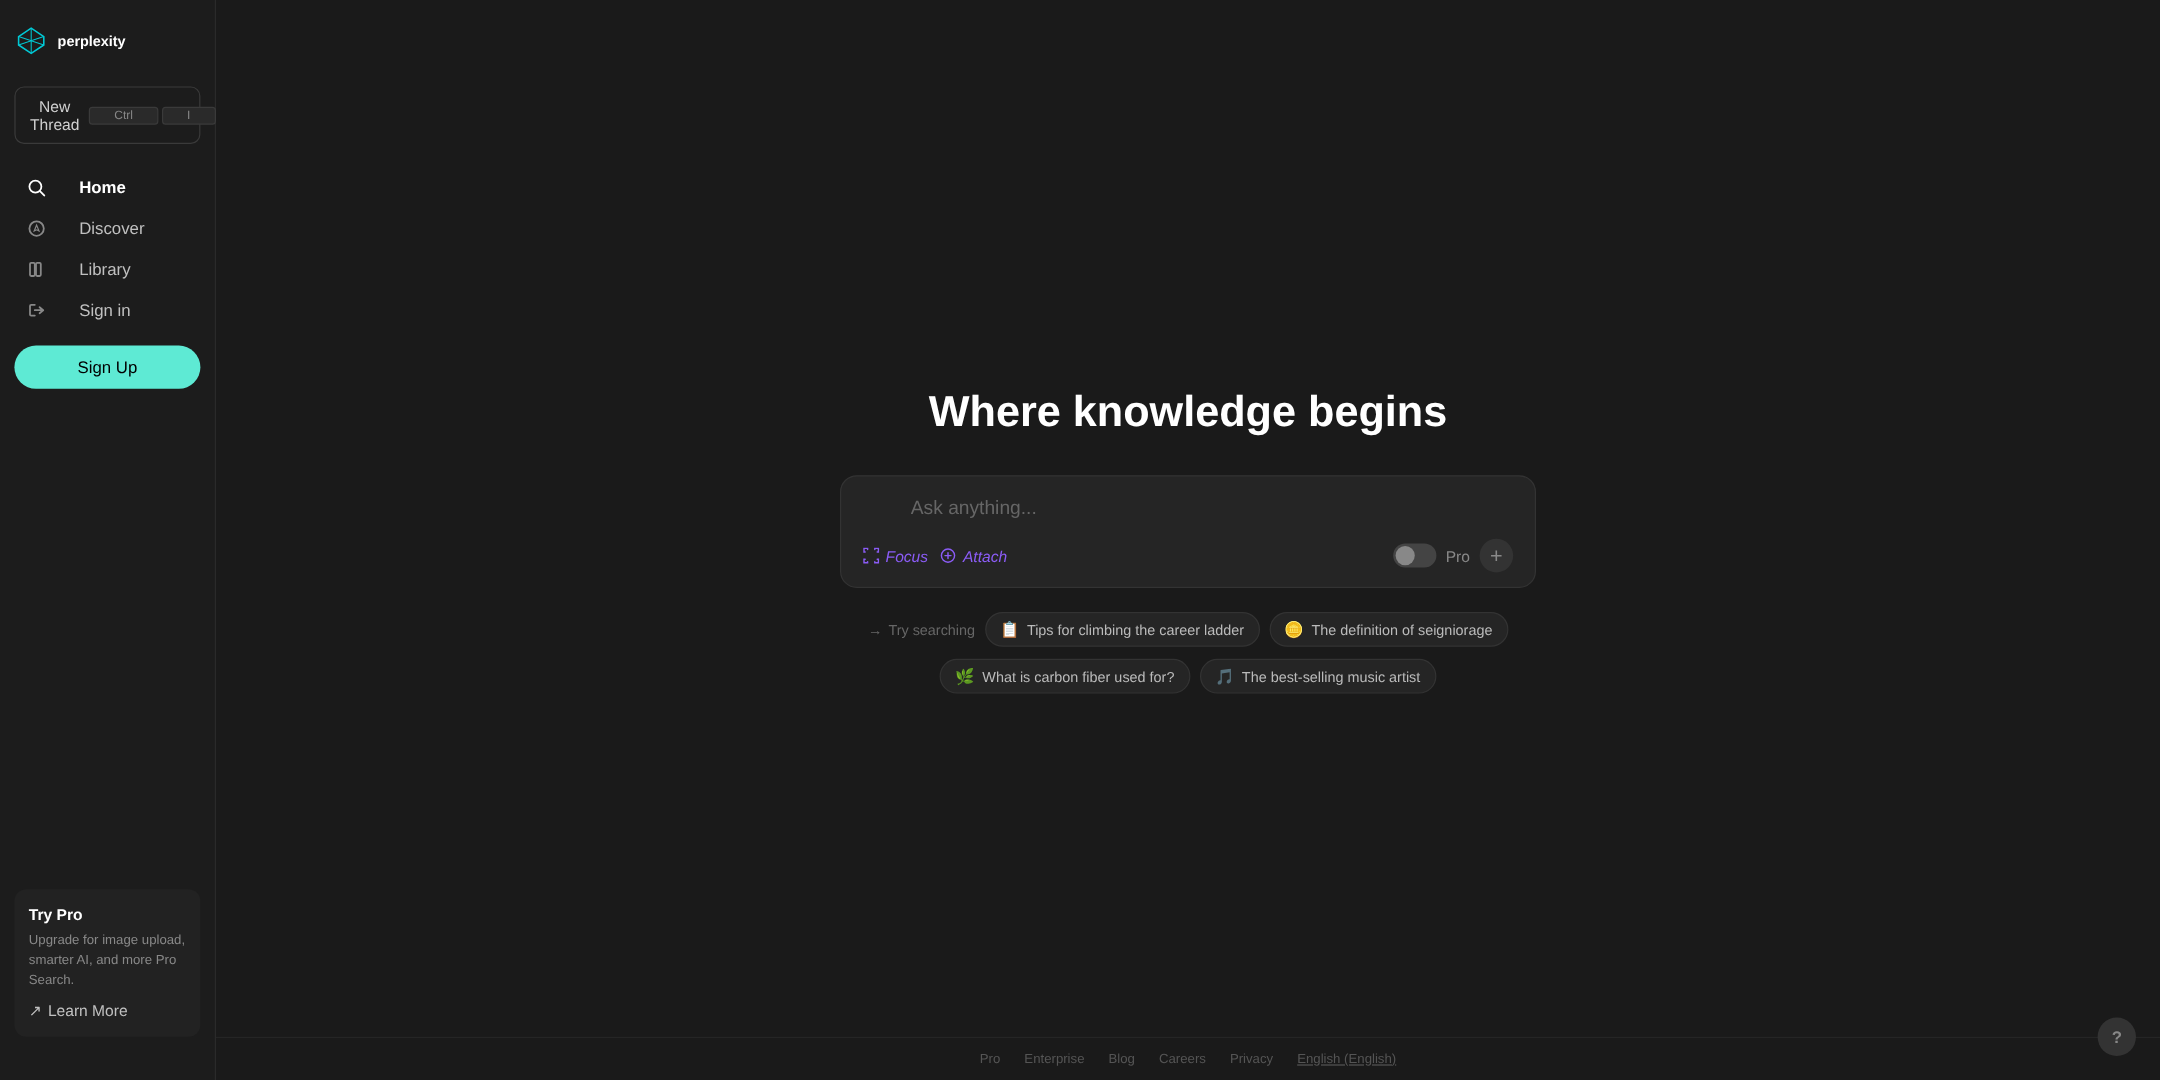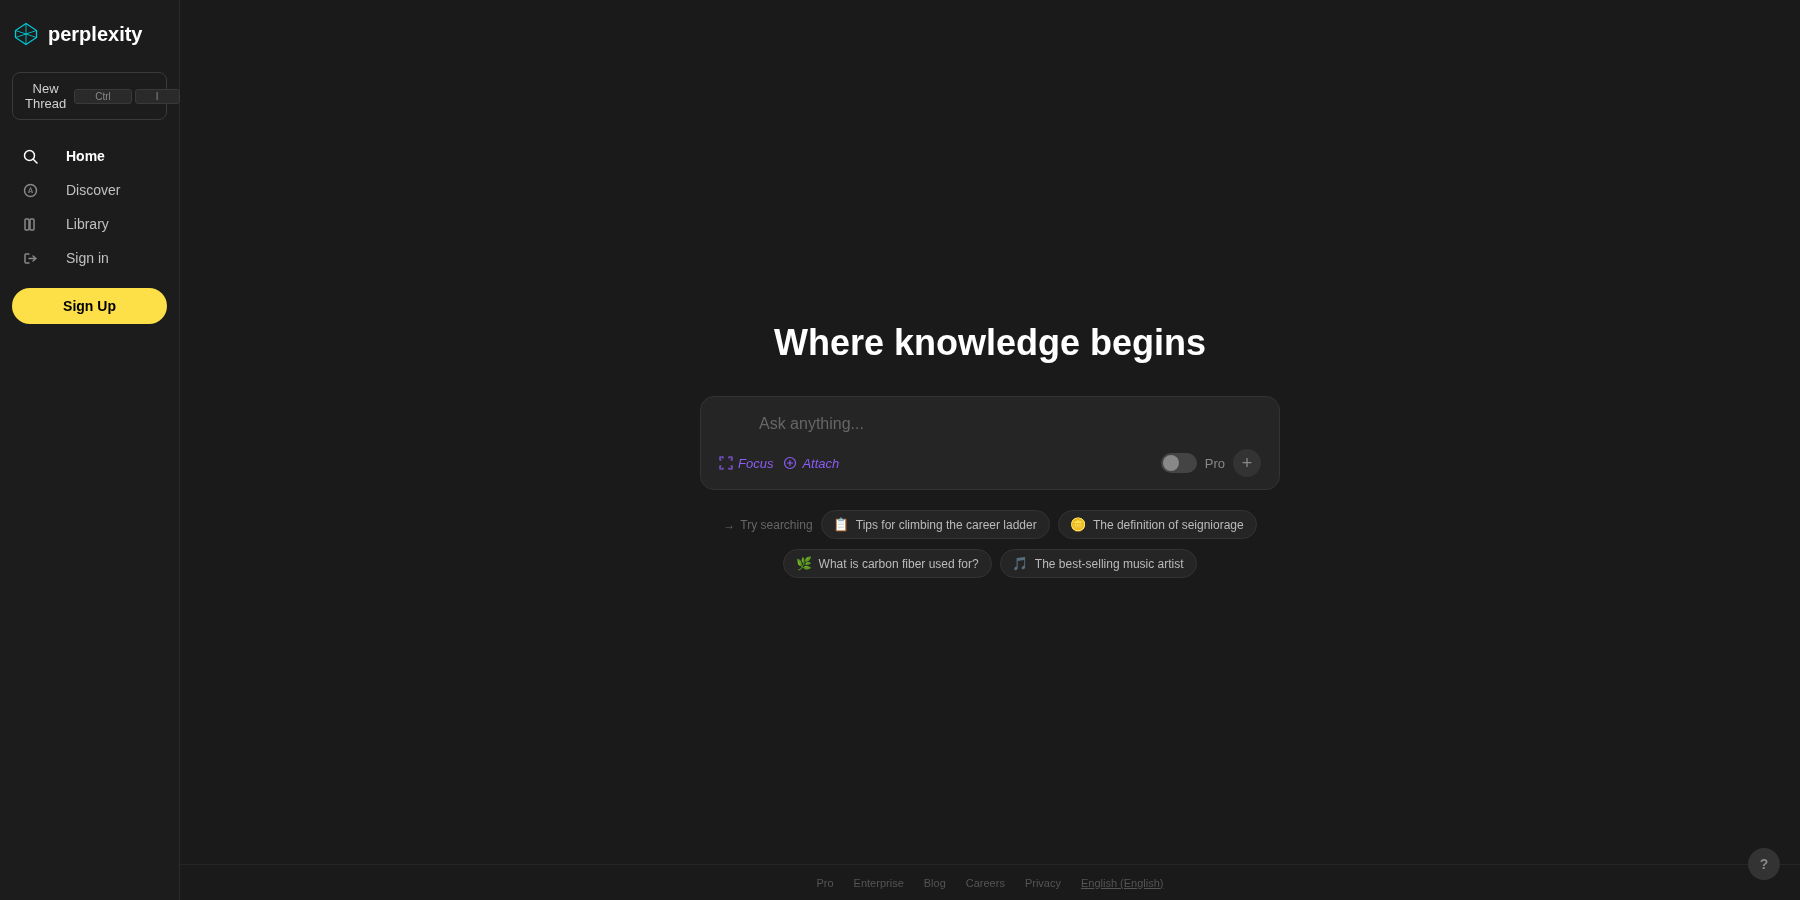--- a/index.html
+++ b/index.html
@@ -34,21 +34,21 @@
       margin-bottom: 20px;
       padding: 4px 0;
     }
 
     .logo-svg {
       width: 28px;
       height: 28px;
     }
 
     #logo-text {
-      font-size: 20px;
+      font-size: 12px;
       font-weight: 600;
       color: #ffffff;
     }
 
     #new-thread-btn {
       display: flex;
       align-items: center;
       gap: 8px;
       background: transparent;
       border: 1px solid #3a3a3a;
@@ -104,27 +104,27 @@
       justify-content: center;
       color: #888;
       font-size: 14px;
     }
 
     .nav-item.active .nav-icon {
       color: #ffffff;
     }
 
     #signup-btn {
-      background: #fde047;
+      background: #5eead4;
       color: #000;
       border: none;
       border-radius: 20px;
       padding: 10px 16px;
       font-size: 14px;
-      font-weight: 700;
+      font-weight: 400;
       cursor: pointer;
       width: 100%;
       margin-top: 12px;
     }
 
     #sidebar-bottom {
       margin-top: auto;
       padding-bottom: 10px;
     }
 
@@ -395,20 +395,30 @@
             <path d="M6 3H3a1 1 0 00-1 1v7a1 1 0 001 1h3" stroke="currentColor" stroke-width="1.5" stroke-linecap="round"></path>
             <path d="M10 5l3 2.5-3 2.5M13 7.5H6" stroke="currentColor" stroke-width="1.5" stroke-linecap="round" stroke-linejoin="round"></path>
           </svg>
       </span>
       <span>Sign in</span>
     </a>
   </nav>
 
   <button id="signup-btn">Sign Up</button>
 
+  <div id="sidebar-bottom">
+    <div id="try-pro-section">
+      <div id="try-pro-title">Try Pro</div>
+      <div id="try-pro-desc">Upgrade for image upload, smarter AI, and more Pro Search.</div>
+      <button id="learn-more-btn">
+        <span>↗</span>
+        <span>Learn More</span>
+      </button>
+    </div>
+  </div>
 
 </div>
 
 <div id="main">
 
   <h1 id="headline">Where knowledge begins</h1>
 
   <div id="search-box">
     <input id="search-input" type="text" placeholder="Ask anything..." style="">
     <div id="search-toolbar">

